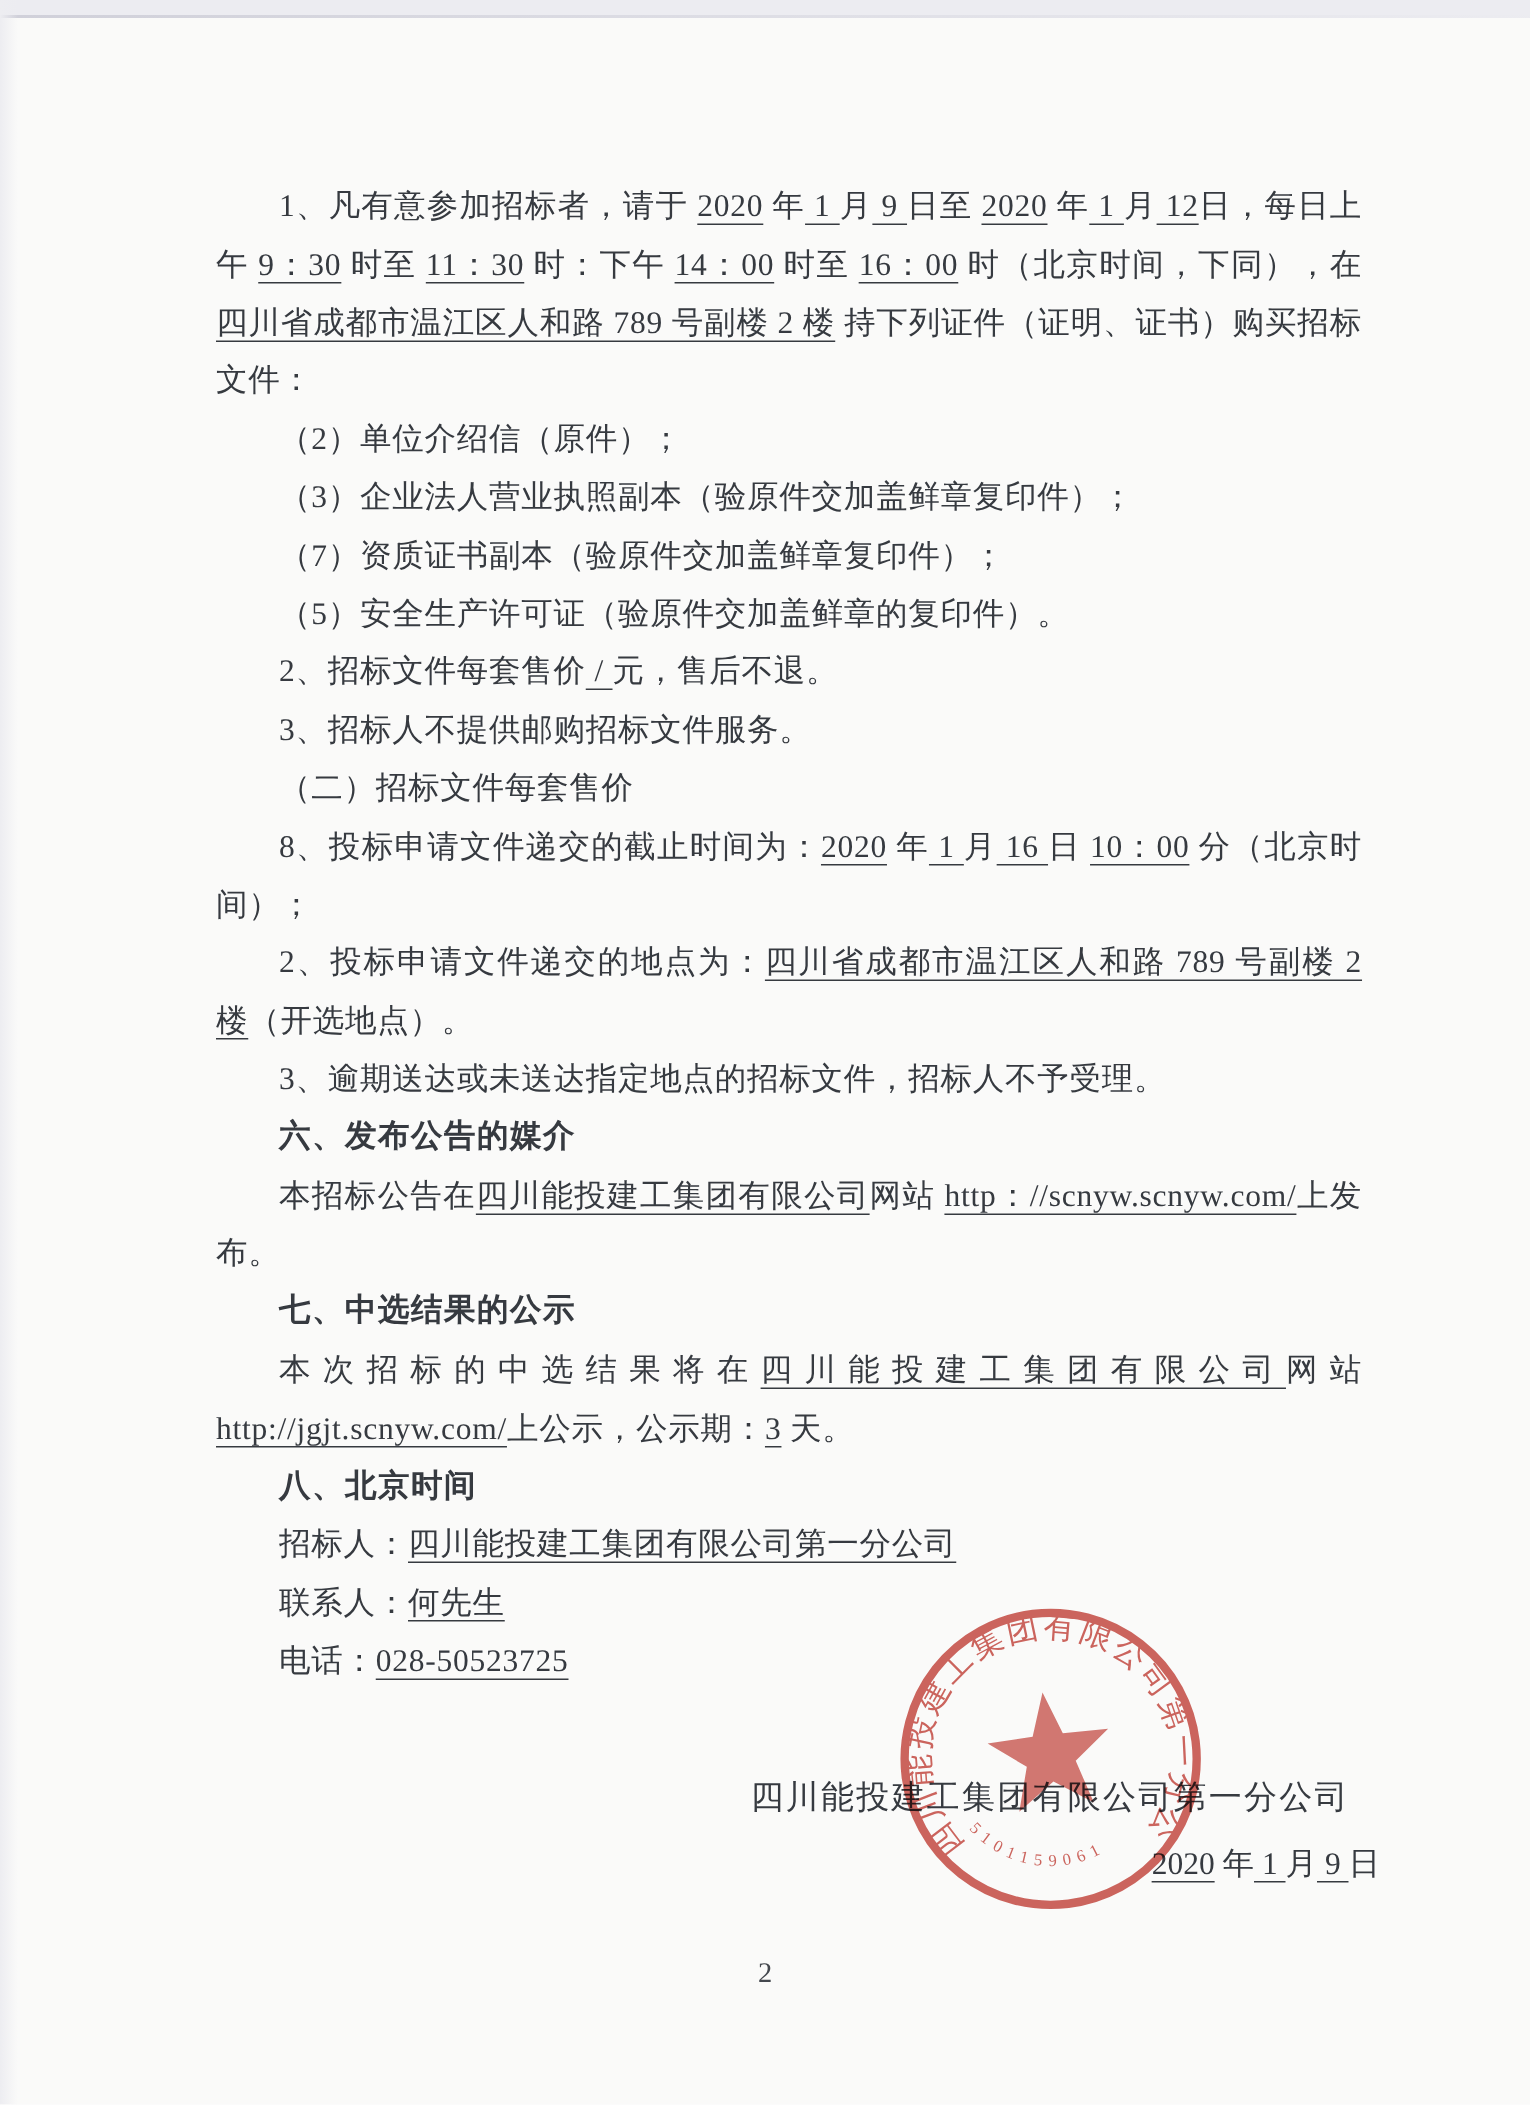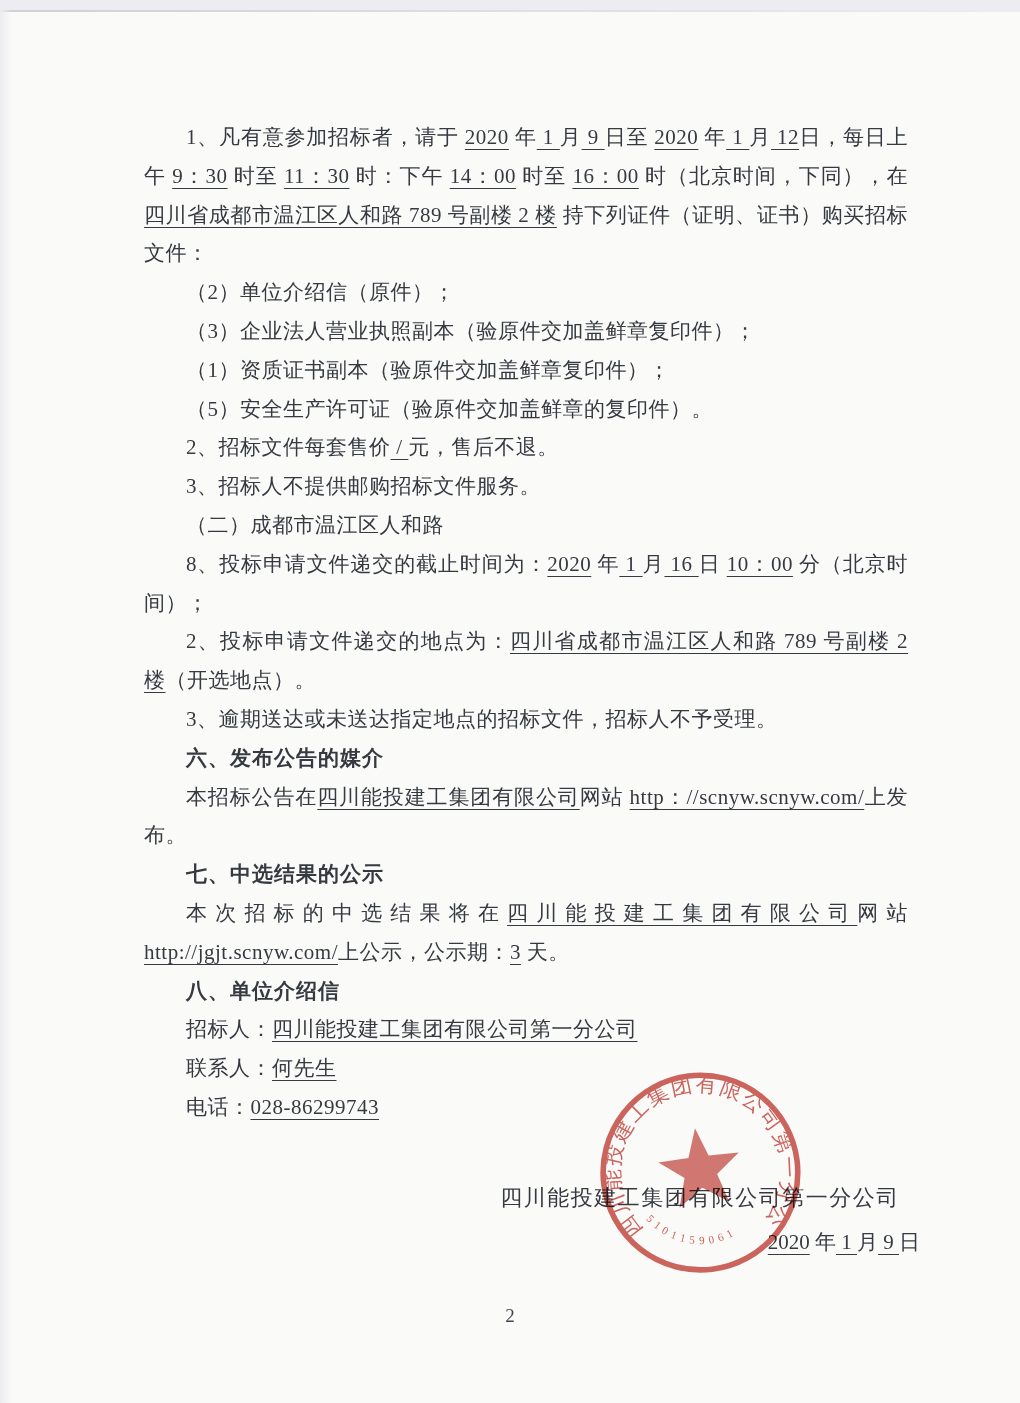--- a/index.html
+++ b/index.html
@@ -68,36 +68,36 @@
 <body>
 
 <div class="scan-top"></div>
 <div class="scan-top-line"></div>
 <div class="scan-left"></div>
 
 <div class="doc-body">
     <div class="para body"><span>1、凡有意参加招标者，请于 </span><span class="u">2020</span><span> 年</span><span class="u"> 1 </span><span>月</span><span class="u"> 9 </span><span>日至 </span><span class="u">2020</span><span> 年</span><span class="u"> 1 </span><span>月</span><span class="u"> 12</span><span>日，每日上午 </span><span class="u">9：30</span><span> 时至 </span><span class="u">11：30</span><span> 时：下午 </span><span class="u">14：00</span><span> 时至 </span><span class="u">16：00</span><span> 时（北京时间，下同），在</span><span class="u">四川省成都市温江区人和路 789 号副楼 2 楼</span><span> 持下列证件（证明、证书）购买招标文件：</span></div>
     <div class="para item"><span>（2）单位介绍信（原件）；</span></div>
     <div class="para item"><span>（3）企业法人营业执照副本（验原件交加盖鲜章复印件）；</span></div>
-    <div class="para item"><span>（1）资质证书副本（验原件交加盖鲜章复印件）；</span></div>
+    <div class="para item"><span>（7）资质证书副本（验原件交加盖鲜章复印件）；</span></div>
     <div class="para item"><span>（5）安全生产许可证（验原件交加盖鲜章的复印件）。</span></div>
     <div class="para body"><span>2、招标文件每套售价</span><span class="u"> / </span><span>元，售后不退。</span></div>
     <div class="para body"><span>3、招标人不提供邮购招标文件服务。</span></div>
-    <div class="para body"><span>（二）成都市温江区人和路</span></div>
+    <div class="para body"><span>（二）招标文件每套售价</span></div>
     <div class="para body"><span>8、投标申请文件递交的截止时间为：</span><span class="u">2020</span><span> 年</span><span class="u"> 1 </span><span>月</span><span class="u"> 16 </span><span>日 </span><span class="u">10：00</span><span> 分（北京时间）；</span></div>
     <div class="para body"><span>2、投标申请文件递交的地点为：</span><span class="u">四川省成都市温江区人和路 789 号副楼 2 楼</span><span>（开选地点）。</span></div>
     <div class="para body"><span>3、逾期送达或未送达指定地点的招标文件，招标人不予受理。</span></div>
     <div class="para heading"><span>六、发布公告的媒介</span></div>
     <div class="para body"><span>本招标公告在</span><span class="u">四川能投建工集团有限公司</span><span>网站 </span><span class="u">http：//scnyw.scnyw.com/</span><span>上发布。</span></div>
     <div class="para heading"><span>七、中选结果的公示</span></div>
     <div class="para body"><span>本次招标的中选结果将在</span><span class="u">四川能投建工集团有限公司</span><span>网站 </span><span class="u">http://jgjt.scnyw.com/</span><span>上公示，公示期：</span><span class="u">3</span><span> 天。</span></div>
-    <div class="para heading"><span>八、单位介绍信</span></div>
+    <div class="para heading"><span>八、北京时间</span></div>
     <div class="para body"><span>招标人：</span><span class="u">四川能投建工集团有限公司第一分公司</span></div>
     <div class="para body"><span>联系人：</span><span class="u">何先生</span></div>
-    <div class="para body"><span>电话：</span><span class="u">028-86299743</span></div>
+    <div class="para body"><span>电话：</span><span class="u">028-50523725</span></div>
   </div>
 
 <div class="signature">
   <div class="company">四川能投建工集团有限公司第一分公司</div>
   <div class="sig-date"><span class="u">2020</span><span> 年</span><span class="u"> 1 </span><span>月</span><span class="u"> 9 </span><span>日</span></div>
 </div>
 
 <svg class="stamp" width="218" height="218" viewBox="0 0 215 215" aria-hidden="true">
   <defs>
     <path id="ringPath" d="M 45.7,158.4 A 80,80 0 1 1 168.3,158.4" fill="none"></path>

